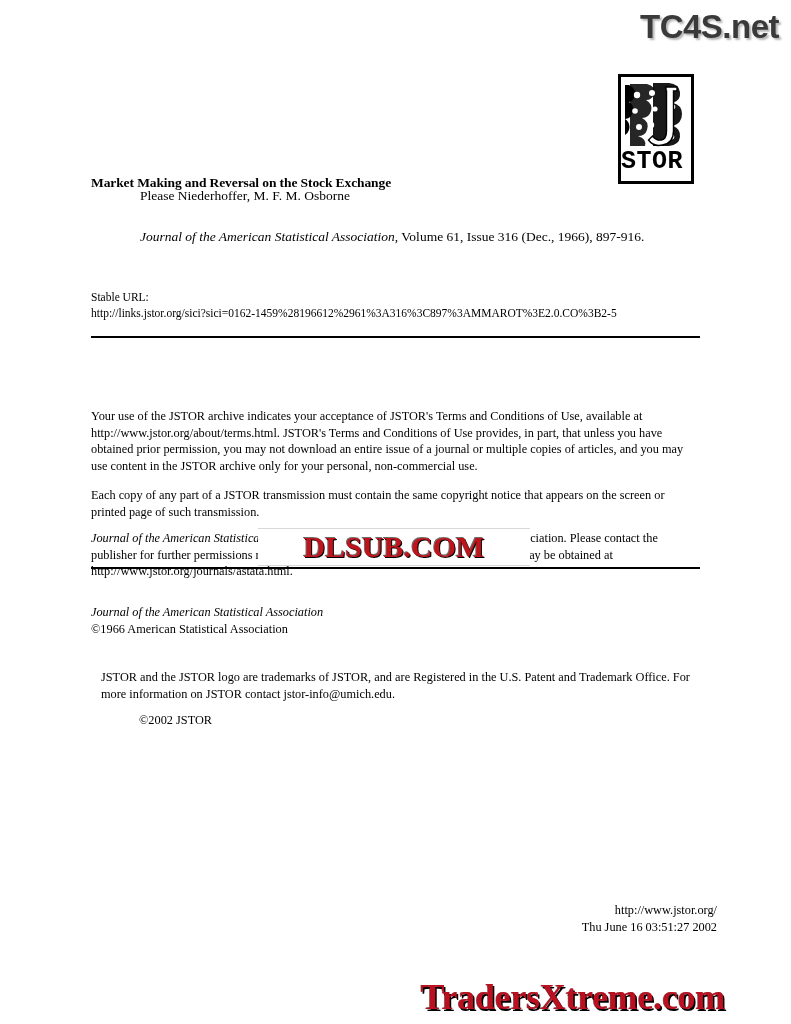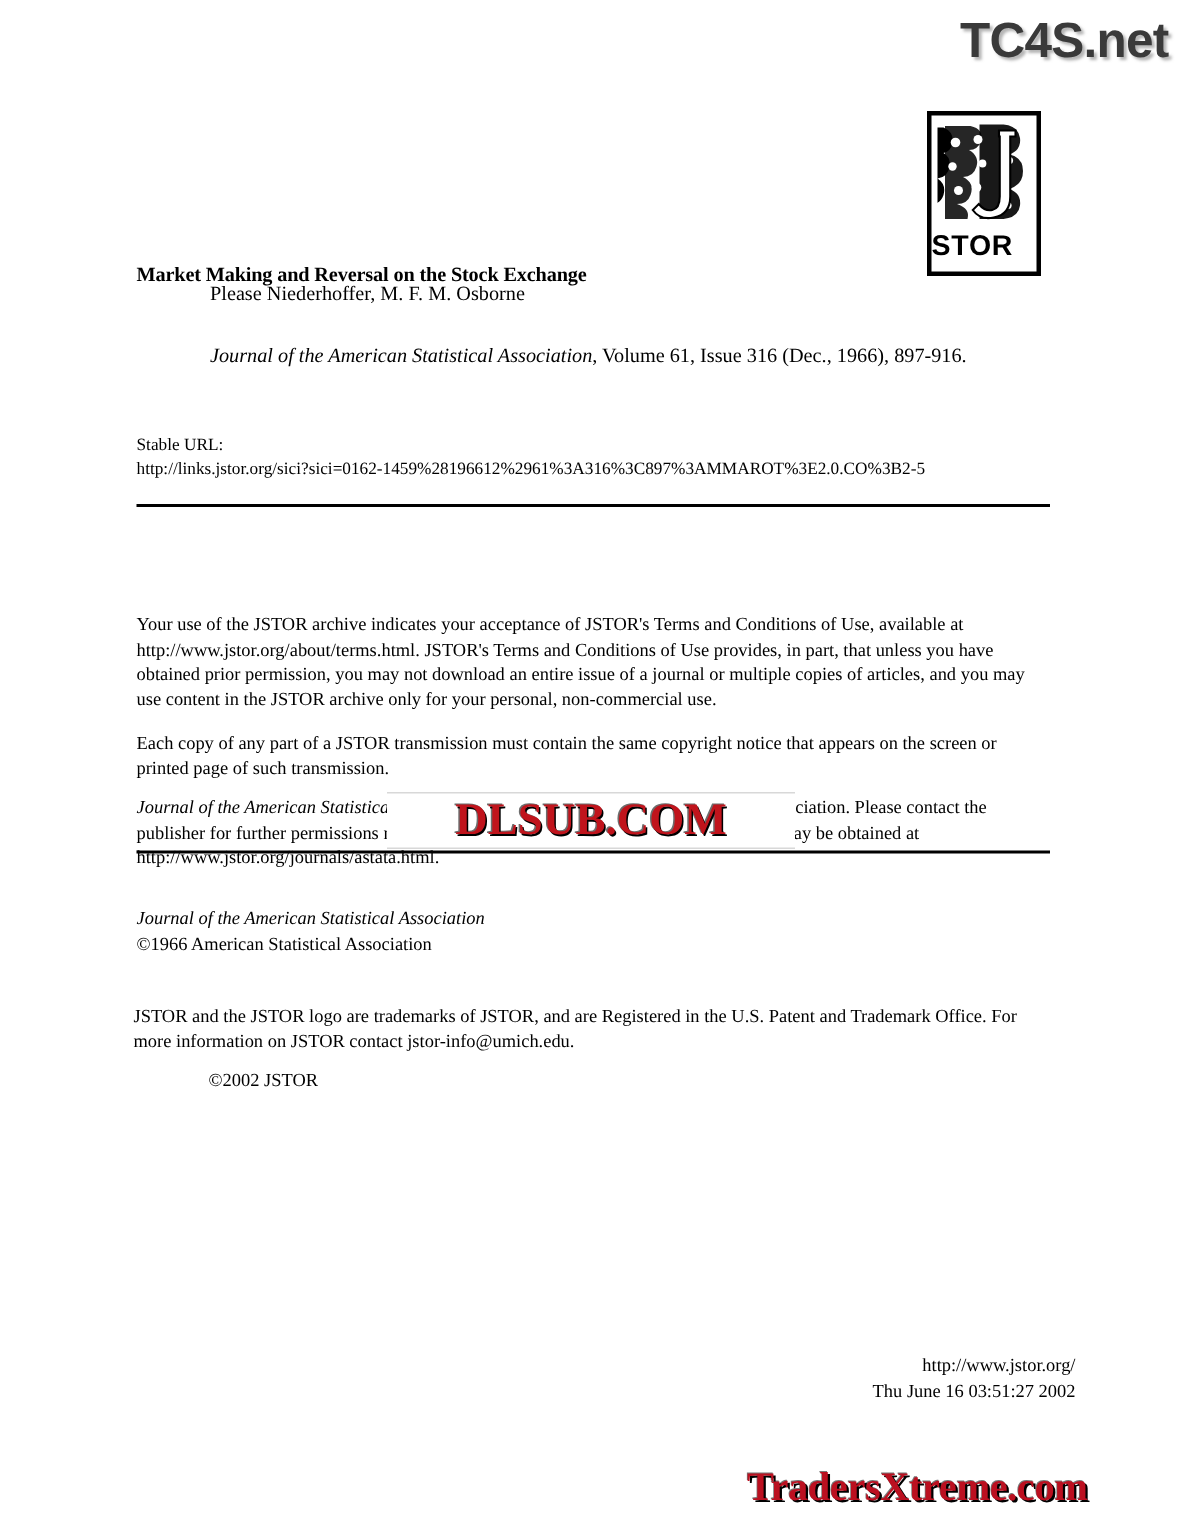--- a/index.html
+++ b/index.html
@@ -56,22 +56,22 @@
     display: flex;
     align-items: center;
     justify-content: center;
   }
   .jstor-logo .jglyph svg { display: block; }
   .jstor-logo .jword {
     position: absolute;
     left: 0; right: 0;
     bottom: 5px;
     text-align: left;
-    font-family: Liberation Sans, sans-serif;
-    font-size: 19px;
+    font-family: Liberation Mono, monospace;
+    font-size: 25px;
     font-weight: bold;
     letter-spacing: 0.5px;
   }
 
   
   .article-title {
     position: absolute;
     left: 91px;
     top: 151px;
     font-size: 13.5px;
@@ -134,21 +134,21 @@
     left: 91px;
     top: 604px;
     width: 610px;
     font-size: 12.3px;
     line-height: 16.5px;
   }
   .para-journal .ital { font-style: italic; }
 
   .para-trademark {
     position: absolute;
-    left: 89px;
+    left: 101px;
     top: 669px;
     width: 615px;
     font-size: 12.3px;
     line-height: 16.5px;
   }
   .para-jstor-copy {
     position: absolute;
     left: 91px;
     top: 713px;
     font-size: 12.3px;
@@ -185,21 +185,21 @@
     text-align: right;
     font-size: 12.3px;
     line-height: 17px;
   }
 
   .bottom-watermark {
     position: absolute;
     right: 82px;
     top: 976px;
     font-family: "Liberation Serif", serif;
-    font-size: 27px;
+    font-size: 36px;
     font-weight: bold;
     color: #bb1020;
     letter-spacing: -0.3px;
     text-shadow: 1.5px 1.5px 0 #000000, -0.5px -0.5px 0 #777777;
   }
 </style>
 </head>
 <body>
 
 <div class="page">

